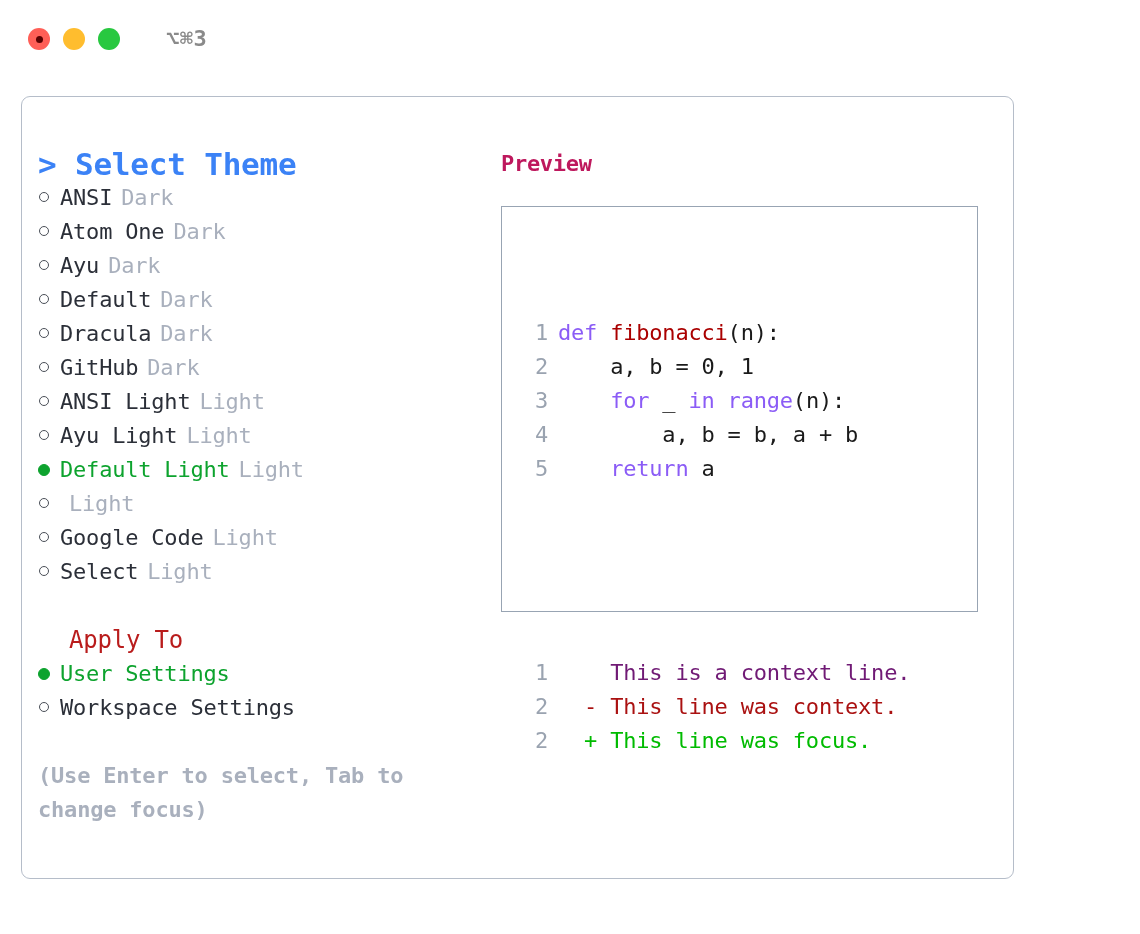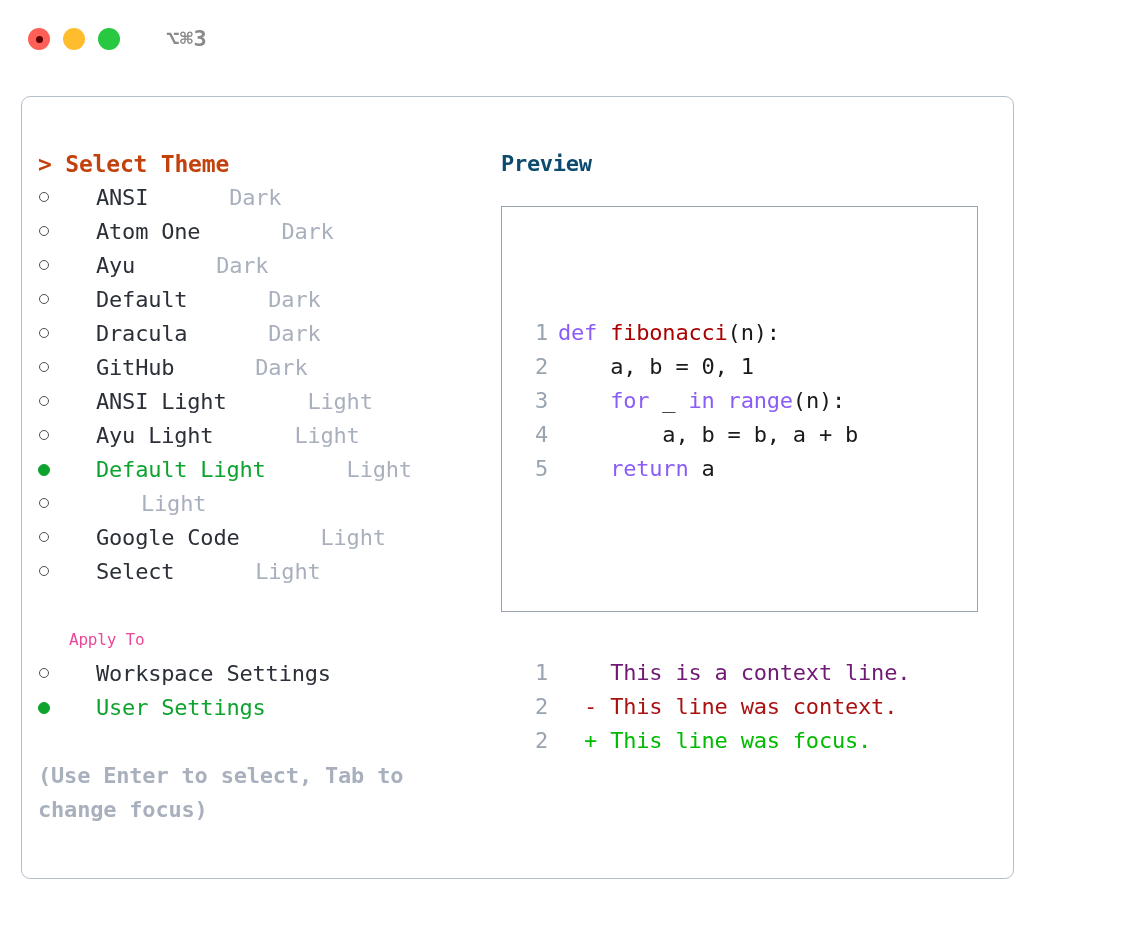--- a/index.html
+++ b/index.html
@@ -91,37 +91,36 @@
 
   
   .left-col {
     position: absolute;
     left: 16px;
     top: 50px;
     width: 450px;
   }
 
   .list-head {
-    font-size: 23px;
-    font-weight: bold;
-    color: #c2410c;
+    font-size: 31px;
+    font-weight: bold;
+    color: #3b82f6;
     line-height: 34px;
     white-space: pre;
     letter-spacing: -0.2px;
   }
 
   .opt {
     display: flex;
     align-items: baseline;
     line-height: 34px;
     height: 34px;
     font-size: 22px;
     white-space: pre;
     letter-spacing: -0.2px;
-    gap: 36px;
   }
   .bullet {
     flex: 0 0 auto;
     width: 22px;
     display: inline-block;
     position: relative;
     align-self: center;
     height: 34px;
   }
   .bullet::before {
@@ -144,22 +143,22 @@
     height: 12px;
     margin-top: -6px;
     left: 0px;
   }
   .opt .name { color: #2b2f38; }
   .opt.selected .name { color: #0da32e; }
   .opt .tag  { color: #a9b0bd; }
   .opt .gap  { width: 9px; display: inline-block; }
 
   .section-head {
-    font-size: 16px;
-    color: #ec4899;
+    font-size: 24px;
+    color: #b91c1c;
     line-height: 34px;
     height: 34px;
     padding-left: 31px;
     white-space: pre;
     letter-spacing: -0.2px;
   }
 
   .spacer-row { height: 34px; }
 
   .hint {
@@ -175,21 +174,21 @@
   
   .right-col {
     position: absolute;
     left: 479px;
     top: 50px;
     width: 500px;
   }
   .preview-head {
     font-size: 22px;
     font-weight: bold;
-    color: #0c4a6e;
+    color: #be185d;
     line-height: 34px;
     letter-spacing: -0.3px;
   }
   .preview-box {
     margin-top: 25px;
     width: 477px;
     height: 406px;
     border: 1.5px solid #98a4b3;
     box-sizing: border-box;
     background: #ffffff;
@@ -256,22 +255,22 @@
             <div class="opt"><span class="bullet"></span><span class="gap"></span><span class="tag">Light</span></div>
             <div class="opt"><span class="bullet"></span><span class="name">Google Code</span><span class="gap"></span><span class="tag">Light</span></div>
             <div class="opt"><span class="bullet"></span><span class="name">Select</span><span class="gap"></span><span class="tag">Light</span></div>
           </div>
 
         <div class="spacer-row"></div>
 
         <div class="section-head">Apply To</div>
 
         <div id="apply-items">
+            <div class="opt selected"><span class="bullet"></span><span class="name">User Settings</span></div>
             <div class="opt"><span class="bullet"></span><span class="name">Workspace Settings</span></div>
-            <div class="opt selected"><span class="bullet"></span><span class="name">User Settings</span></div>
           </div>
 
         <div class="hint">(Use Enter to select, Tab to change focus)</div>
       </div>
 
       <div class="right-col">
         <div class="preview-head">Preview</div>
 
         <div class="preview-box">
           <div class="code">

